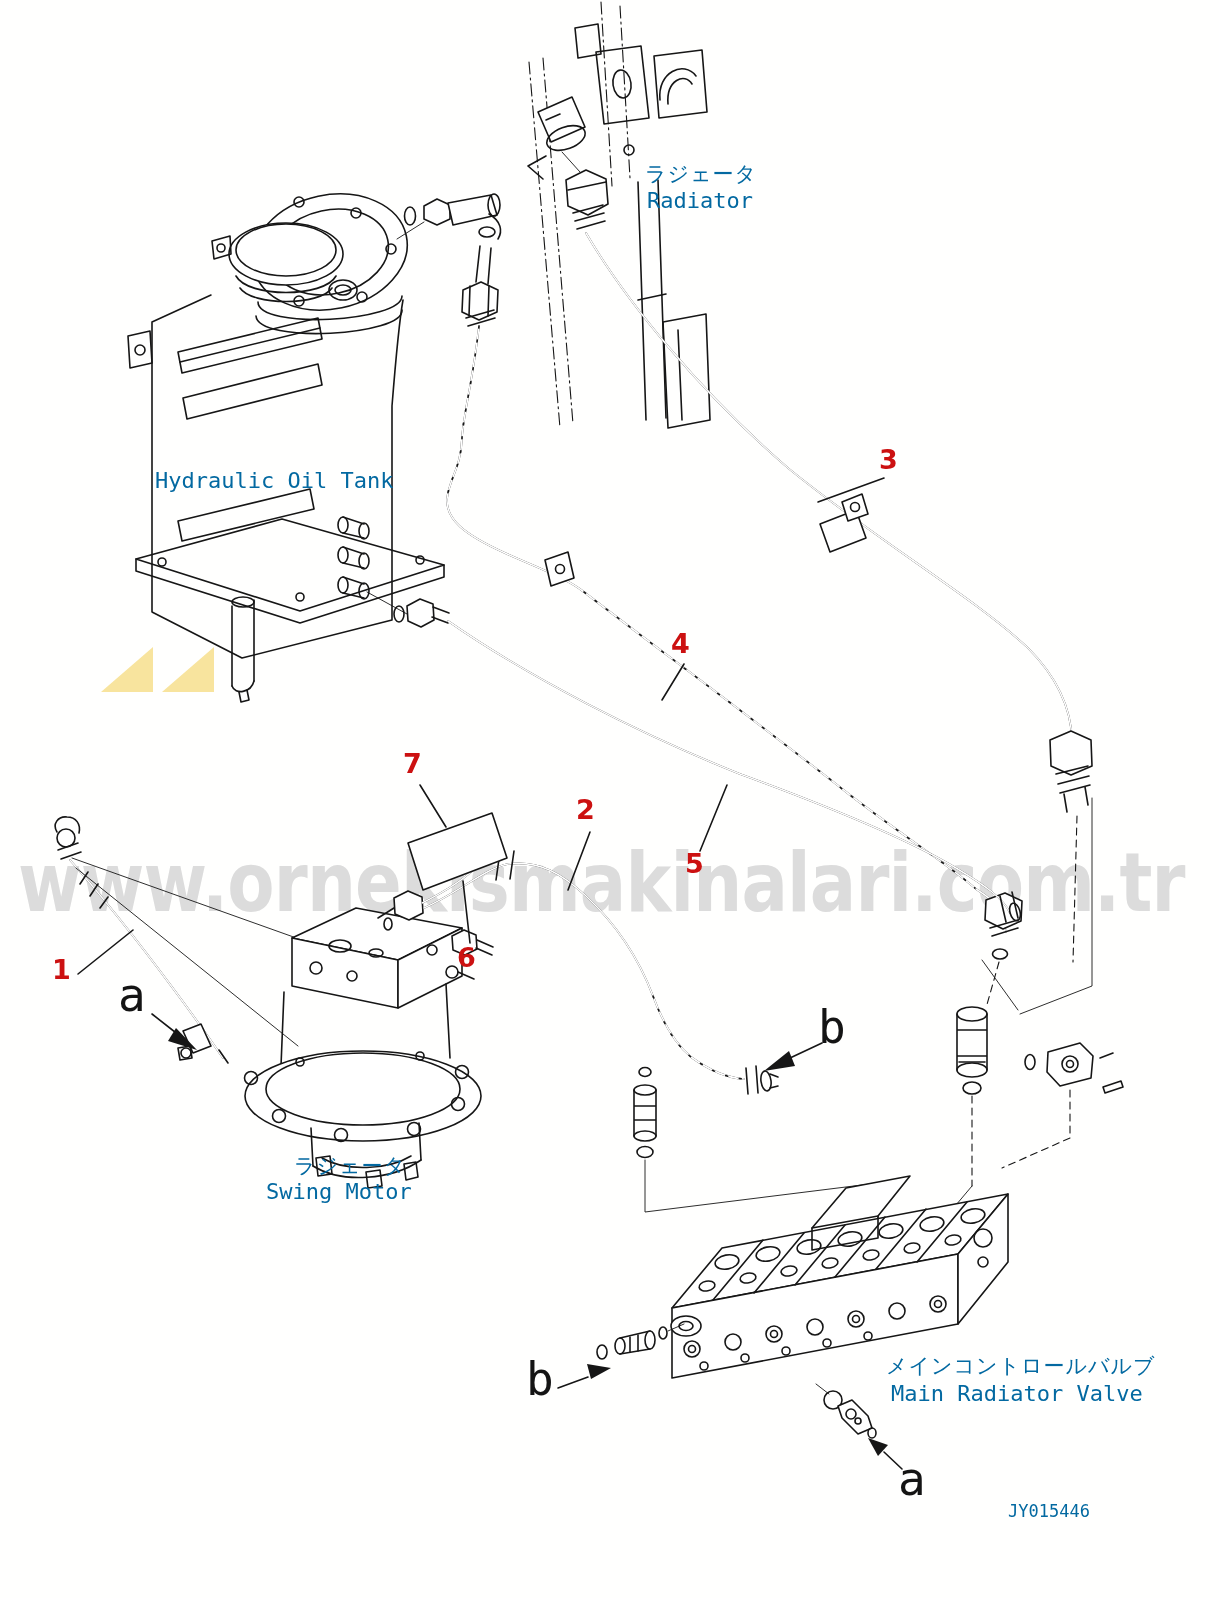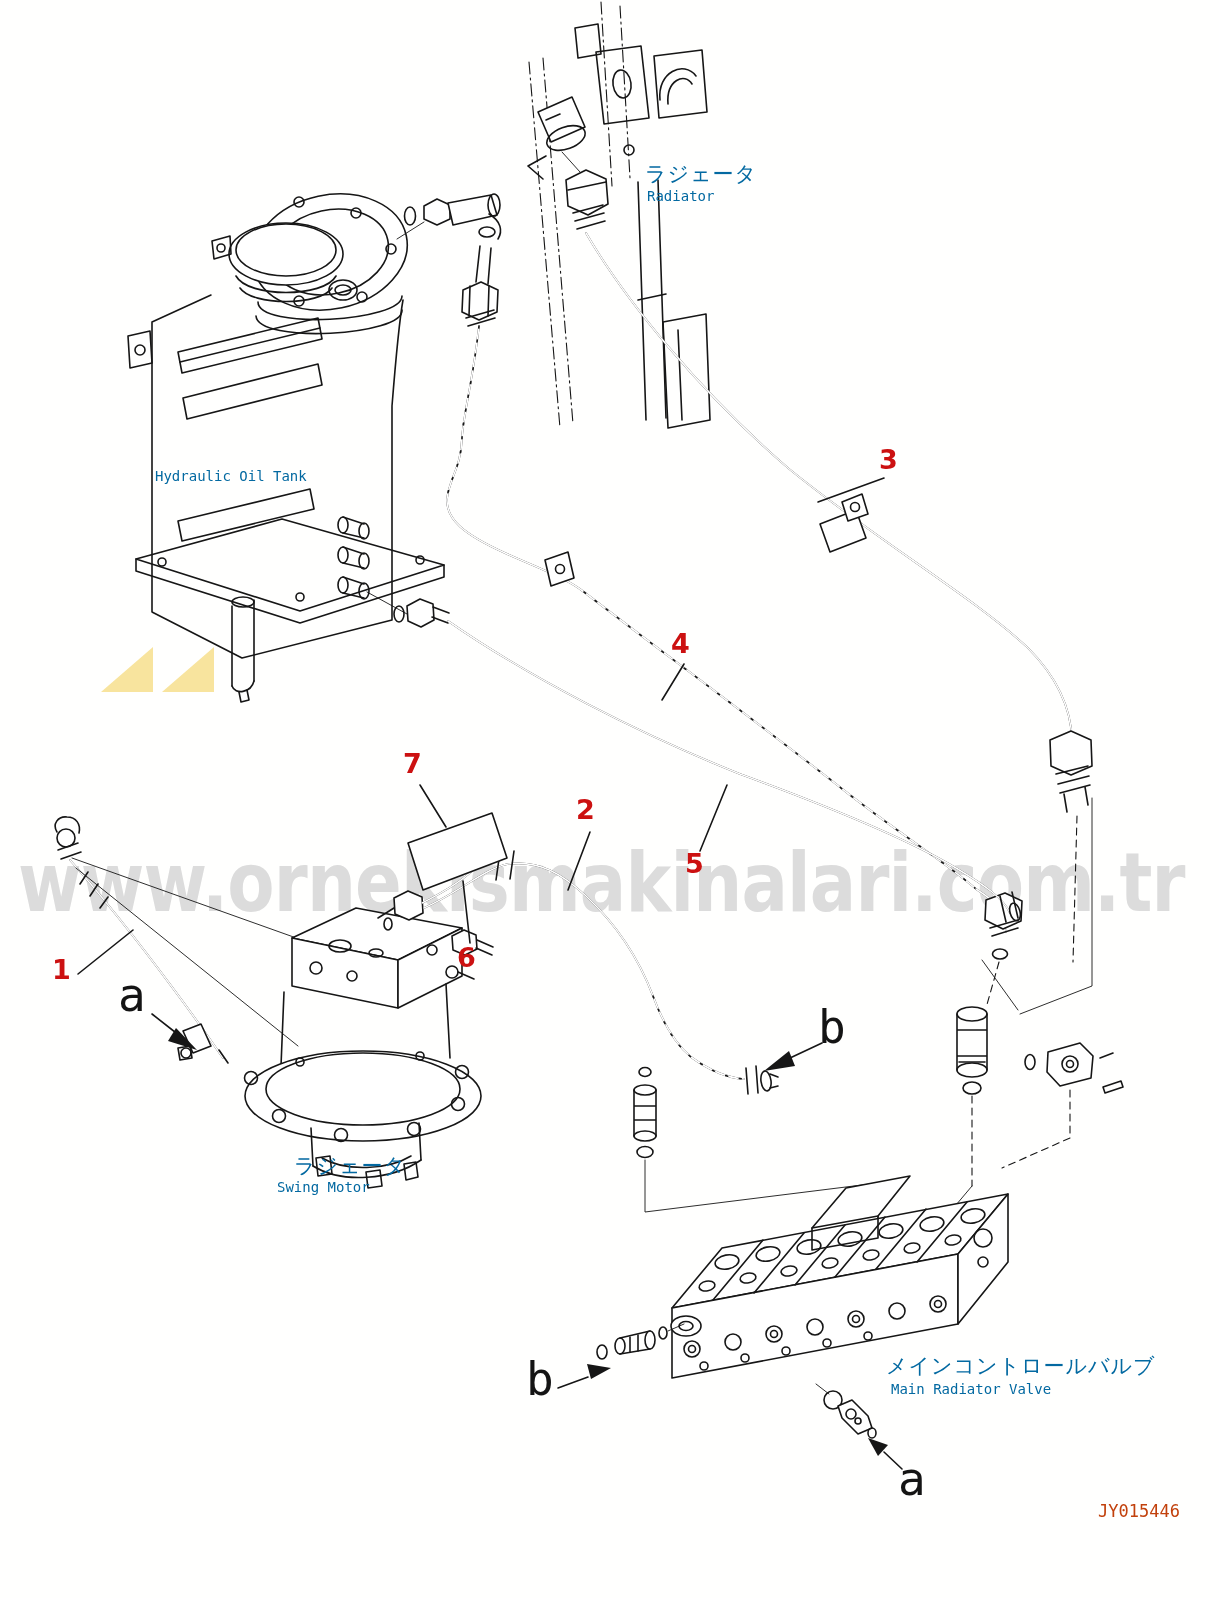--- a/index.html
+++ b/index.html
@@ -24,26 +24,26 @@
   svg.art .fw{fill:#fff;}
   svg.art .tubeI{stroke:#fff;}
   svg.art .wrap{stroke-dasharray:2 12;}
   svg.art .thin{stroke-width:0.9;}
   svg.art .dsh{stroke-dasharray:7 5;stroke-width:1.1;}
   svg.art .dd{stroke-dasharray:12 4 2 4;stroke-width:1.1;}
   svg.art polygon.arrowhead{fill:#161616;stroke:none;}
   
   .lbl{position:absolute;color:#0369a1;white-space:nowrap;}
   .lbl.jp{font-size:21px;letter-spacing:1px;}
-  .lbl.en{font-size:14px;}
+  .lbl.en{font-size:22px;}
   .num{position:absolute;font-family:"DejaVu Sans","Liberation Sans",sans-serif;
        font-weight:bold;font-size:27px;line-height:1;}
   .flow{position:absolute;font-family:"DejaVu Sans Mono",monospace;font-weight:400;
         font-size:46px;line-height:1;color:#141414;}
-  .doc-code{position:absolute;left:1098px;top:1501px;font-size:17px;color:#c2410c;}
+  .doc-code{position:absolute;left:1008px;top:1501px;font-size:17px;color:#0369a1;}
 </style>
 </head>
 <body>
 
 <div class="page">
 
   <div class="wm-tri t1"></div>
   <div class="wm-tri t2"></div>
   <div class="wm-url">www.ornekismakinalari.com.tr</div>
 
@@ -348,21 +348,21 @@
       <polygon class="arrowhead" points="868,1438 888,1445 878,1456"></polygon>
     </g>
   </svg>
 
   <div class="lbl jp" style="left:645px;top:160px">ラジェータ</div>
   <div class="lbl en" style="left:647px;top:188px">Radiator</div>
 
   <div class="lbl en" style="left:155px;top:468px">Hydraulic Oil Tank</div>
 
   <div class="lbl jp" style="left:294px;top:1152px">ラジェータ</div>
-  <div class="lbl en" style="left:277px;top:1179px">Swing Motor</div>
+  <div class="lbl en" style="left:266px;top:1179px">Swing Motor</div>
 
   <div class="lbl jp" style="left:886px;top:1352px">メインコントロールバルブ</div>
   <div class="lbl en" style="left:891px;top:1381px">Main Radiator Valve</div>
 
   <div class="num" style="left:52px;top:956px;color:#cc1111">1</div>
   <div class="num" style="left:576px;top:796px;color:#cc1111">2</div>
   <div class="num" style="left:879px;top:446px;color:#cc1111">3</div>
   <div class="num" style="left:671px;top:630px;color:#cc1111">4</div>
   <div class="num" style="left:685px;top:850px;color:#cc1111">5</div>
   <div class="num" style="left:457px;top:944px;color:#cc1111">6</div>

